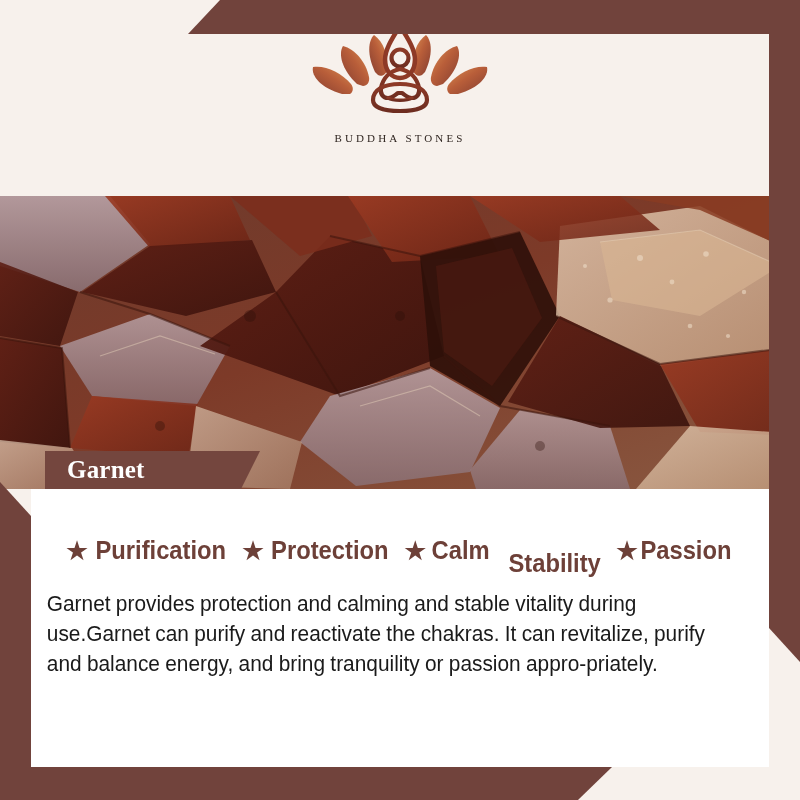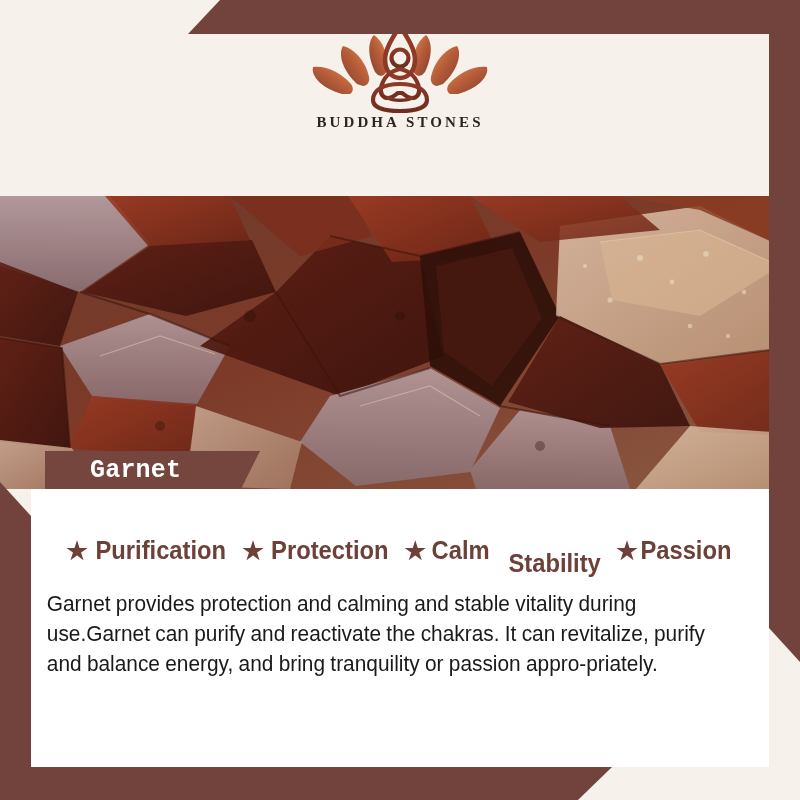--- a/index.html
+++ b/index.html
@@ -49,24 +49,24 @@
     position:absolute;left:0;right:0;top:0;height:196px;
     background:#f7f1ec;
     z-index:3;
     display:flex;flex-direction:column;align-items:center;
   }
   .logo-wrap{
     margin-top:22px;width:210px;height:92px;
     display:flex;align-items:center;justify-content:center;
   }
   .brand{
-    margin-top:0;
+    margin-top:18px;
     font-family:"Liberation Serif", serif;
-    font-size:15px;letter-spacing:3.1px;
-    color:#2f2520;font-weight:700;
+    font-size:11px;letter-spacing:3.1px;
+    color:#2f2520;font-weight:400;
   }
   .title-band{
     position:absolute;left:20px;right:20px;top:143px;height:53px;
     background:#fdf8f3;
     display:flex;align-items:center;justify-content:center;
   }
   .title-band .title{
     font-size:30px;font-weight:bold;color:#6d4038;
     font-family:"Liberation Sans Narrow","Liberation Sans",sans-serif;
     transform:scaleX(0.93);
@@ -82,22 +82,22 @@
 
   .stone-band{
     position:absolute;left:45px;top:451px;z-index:5;
     height:38px;width:215px;
     background:#74463e;
     clip-path:polygon(0 0, 215px 0, 196px 38px, 0 38px);
     display:flex;align-items:center;
   }
   .stone-band .stone-name{
     color:#ffffff;font-size:25px;font-weight:bold;
-    padding-left:45px;letter-spacing:0.2px;
-    font-family:Liberation Mono, monospace;
+    padding-left:22px;letter-spacing:0.2px;
+    font-family:Liberation Serif, serif;
   }
 
   
   .body-area{
     position:absolute;left:31px;right:31px;top:489px;bottom:33px;
     background:#ffffff;z-index:3;
   }
   .body-pad{padding:0 9px;}
   .features{
     margin-top:34px;

